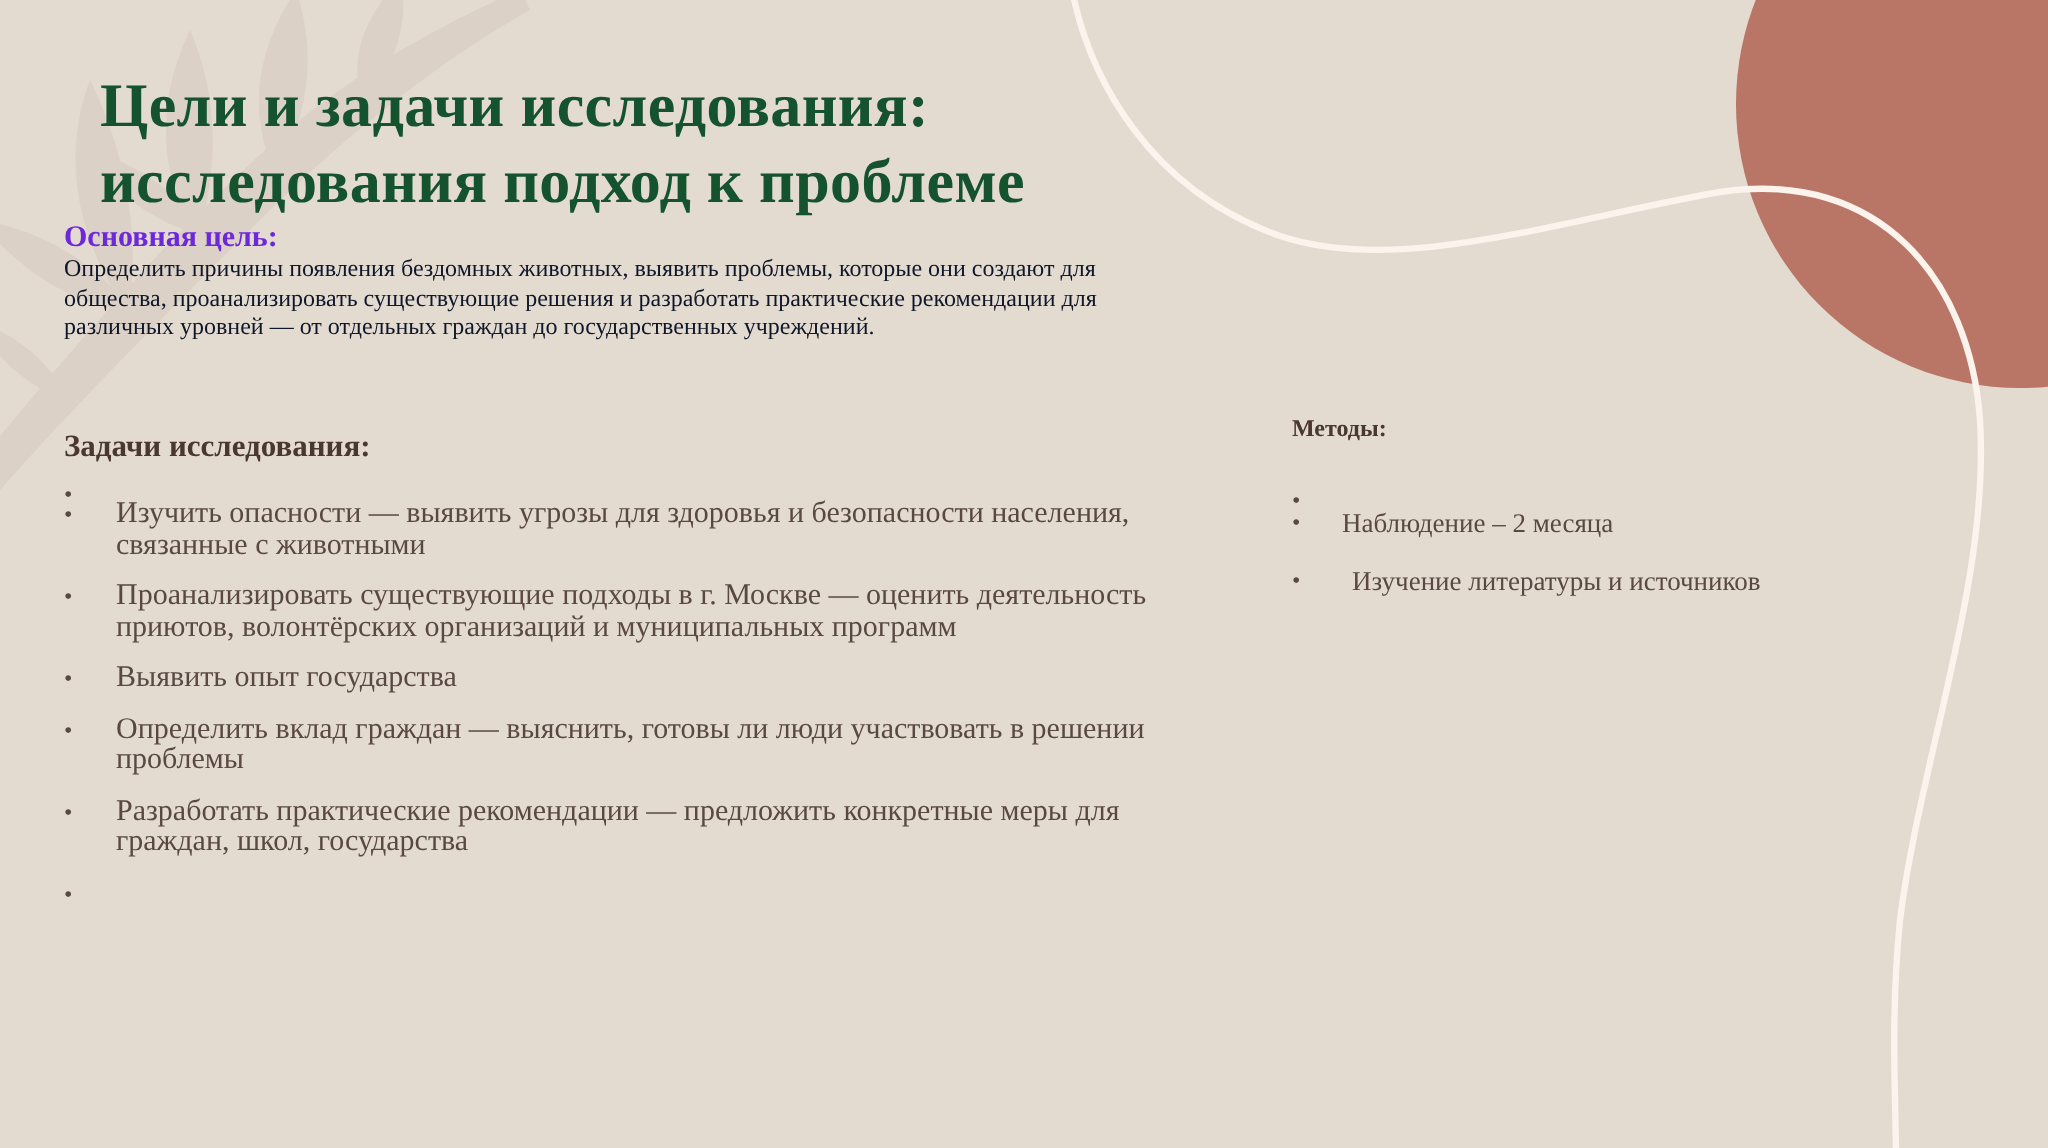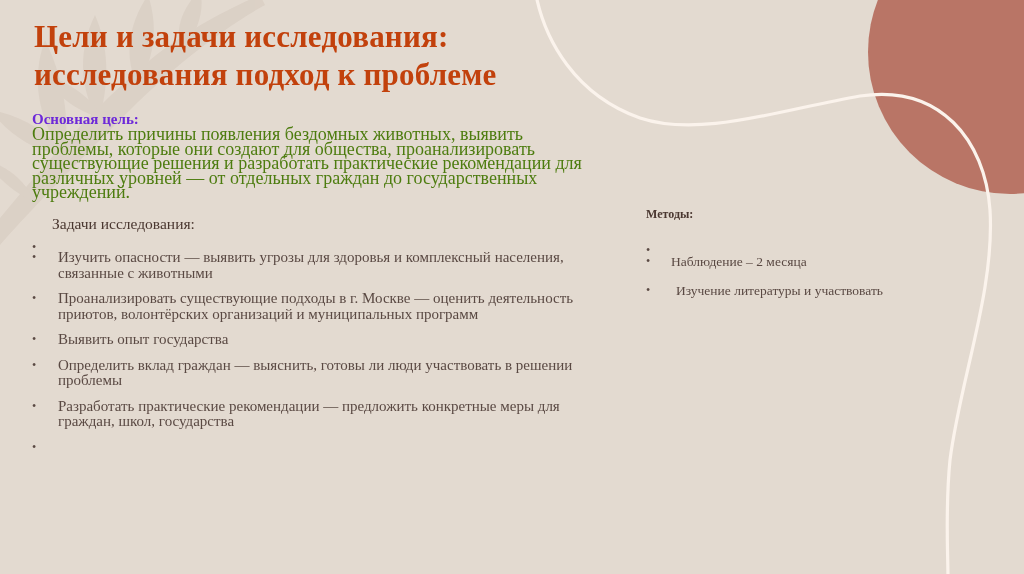--- a/index.html
+++ b/index.html
@@ -8,29 +8,29 @@
       background: #e3dad0;
       position: relative;
       font-family: "Liberation Serif", "DejaVu Serif", serif;
       color: #574640;
     }
     .slide { position: absolute; inset: 0; overflow: hidden; }
     .deco { position: absolute; left: 0; top: 0; pointer-events: none; }
     .title {
       position: absolute; left: 34px; top: 18px;
       font-size: 31px; line-height: 38px; font-weight: bold;
-      color: #c2410c; letter-spacing: 0.2px; margin: 0;
+      color: #14532d; letter-spacing: 0.2px; margin: 16px;
     }
     .title span { display: block; }
     .goal { position: absolute; left: 32px; top: 112px; width: 560px; }
     .goal-head { font-weight: bold; font-size: 15px; line-height: 15px; color: #6d28d9; }
-    .goal-text { font-size: 18px; line-height: 14.5px; color: #4d7c0f; }
+    .goal-text { font-size: 12px; line-height: 14.5px; color: #0f172a; }
     .tasks-head {
       position: absolute; left: 32px; top: 215px;
-      font-weight: normal; font-size: 15.5px; color: #4a3730; margin-left: 20px;
+      font-weight: bold; font-size: 15.5px; color: #4a3730;
     }
     .tasks { position: absolute; left: 32px; top: 240px; width: 560px; margin: 0; padding: 0; list-style: none; }
     .tasks li {
       position: relative; padding-left: 26px; font-size: 15px; line-height: 15.5px;
       color: #5a4943; margin-bottom: 10px;
     }
     .tasks li .dot, .methods li .dot {
       position: absolute; left: 0; top: 0; font-size: 12px; color: #5a4943;
     }
     .methods-head {
@@ -73,28 +73,28 @@
   </h1>
 
   <div class="goal">
     <div class="goal-head">Основная цель:</div>
     <div class="goal-text">Определить причины появления бездомных животных, выявить проблемы, которые они создают для общества, проанализировать существующие решения и разработать практические рекомендации для различных уровней — от отдельных граждан до государственных учреждений.</div>
   </div>
 
   <div class="tasks-head">Задачи исследования:</div>
   <ul class="tasks">
     <li><span class="dot">•</span></li>
-    <li><span class="dot">•</span><span>Изучить опасности — выявить угрозы для здоровья и комплексный населения, связанные с животными</span></li>
+    <li><span class="dot">•</span><span>Изучить опасности — выявить угрозы для здоровья и безопасности населения, связанные с животными</span></li>
     <li><span class="dot">•</span><span>Проанализировать существующие подходы в г. Москве — оценить деятельность приютов, волонтёрских организаций и муниципальных программ</span></li>
     <li><span class="dot">•</span><span>Выявить опыт государства</span></li>
     <li><span class="dot">•</span><span>Определить вклад граждан — выяснить, готовы ли люди участвовать в решении проблемы</span></li>
     <li><span class="dot">•</span><span>Разработать практические рекомендации — предложить конкретные меры для граждан, школ, государства</span></li>
     <li><span class="dot">•</span></li>
   </ul>
 
   <div class="methods-head">Методы:</div>
   <ul class="methods">
     <li style="width:230px"><span class="dot">•</span></li>
     <li><span class="dot">•</span><span>Наблюдение – 2 месяца</span></li>
-    <li class="indent"><span class="dot">•</span><span>Изучение литературы и участвовать</span></li>
+    <li class="indent"><span class="dot">•</span><span>Изучение литературы и источников</span></li>
   </ul>
 
 </div>
 
 </body></html>

